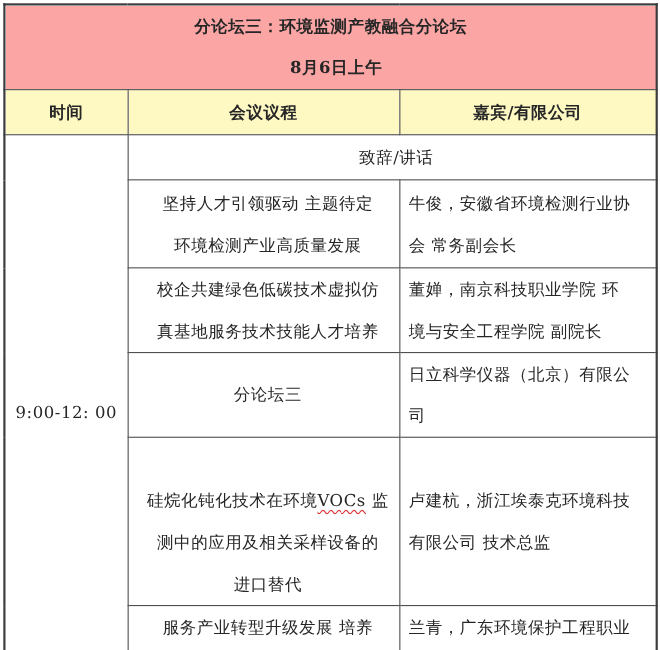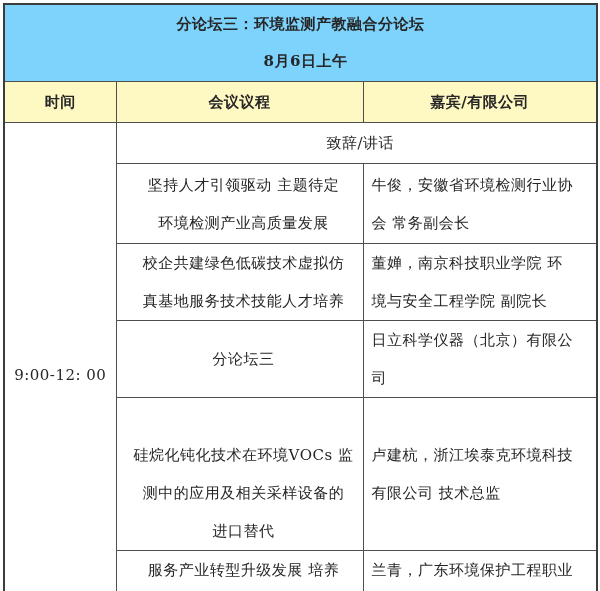--- a/index.html
+++ b/index.html
@@ -33,21 +33,21 @@
   tr.r-title  { height: 74px; }
   tr.r-head   { height: 39px; }
   tr.r-a      { height: 41px; }
   tr.r-b      { height: 80px; }
   tr.r-c      { height: 77px; }
   tr.r-d      { height: 77px; }
   tr.r-e      { height: 115px; }
   tr.r-f      { height: 75px; }
 
   .title-cell {
-    background: #7dd3fc;
+    background: #fca5a5;
     text-align: center;
     font-weight: bold;
     font-size: 16px;
   }
   .title-line    { line-height: 37px; }
   .subtitle-line { line-height: 37px; margin-left: 10px; }
 
   .head-cell {
     background: #fef9c3;
     text-align: center;
@@ -64,20 +64,21 @@
     padding: 0 6px 0 14px;
     white-space: pre-line;
     text-align: center;
   }
   .guest-cell {
     padding: 0 4px 0 8px;
     white-space: pre-line;
     text-align: left;
   }
   .spell-wavy {
+    text-decoration: underline;
     text-decoration-style: wavy;
     text-decoration-color: #e03131;
     text-decoration-thickness: 1px;
     text-underline-offset: 3px;
   }
 </style>
 </head>
 <body>
 
 <table class="program-table">

